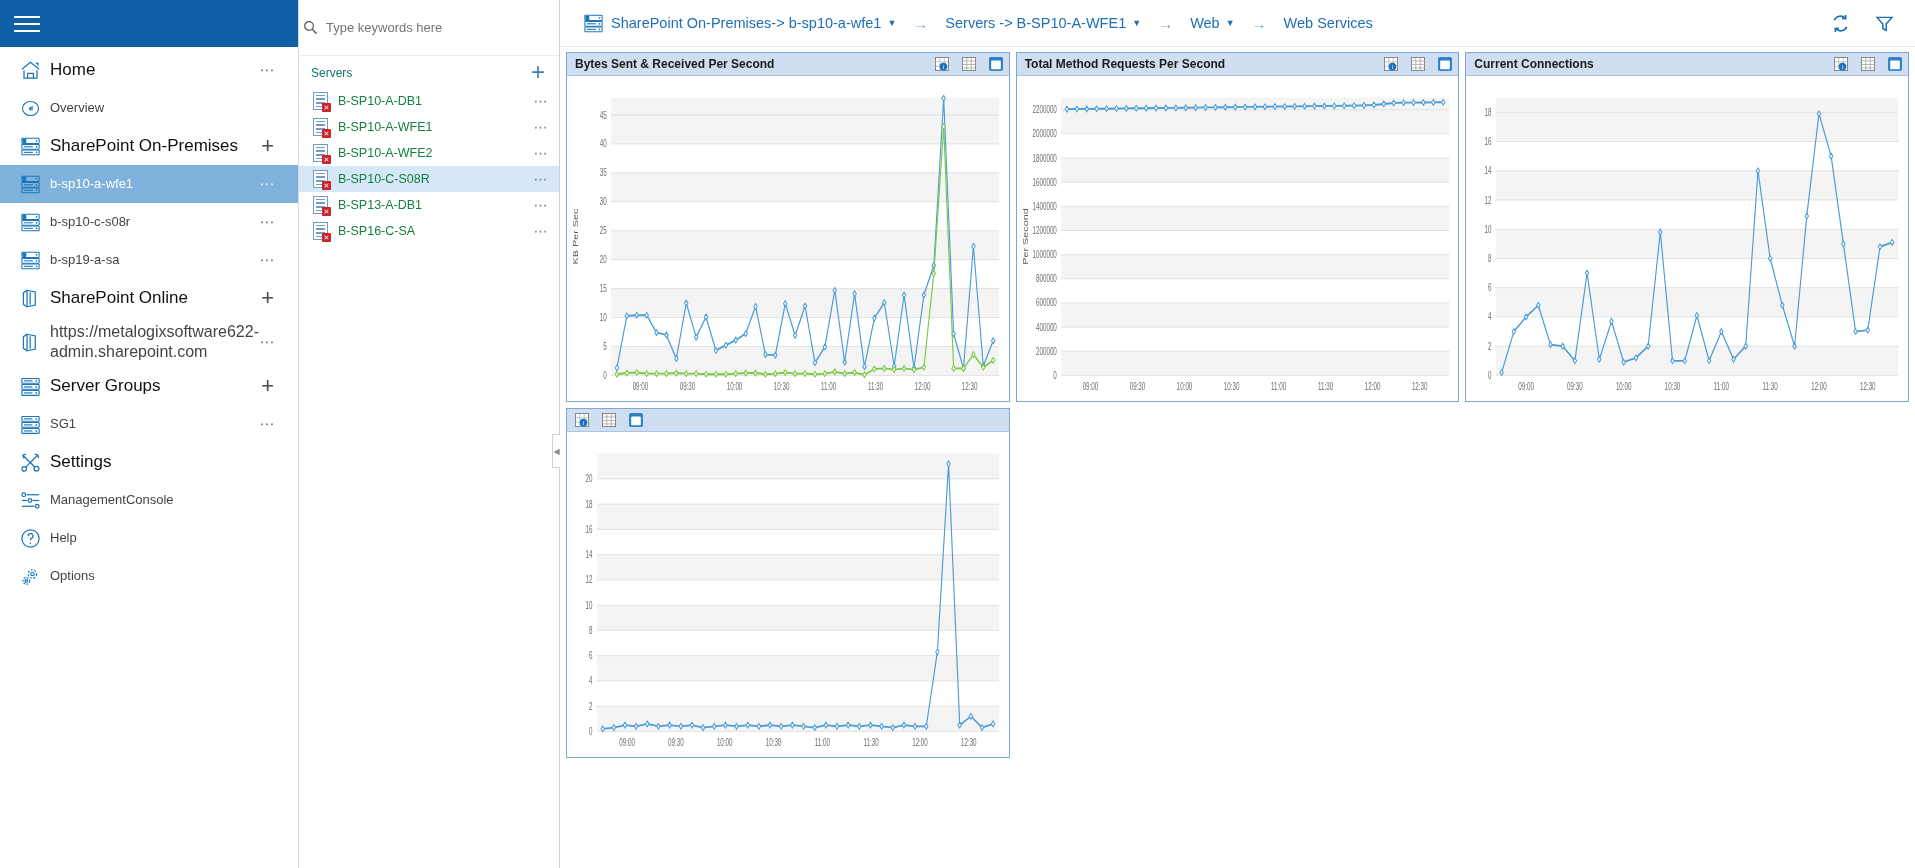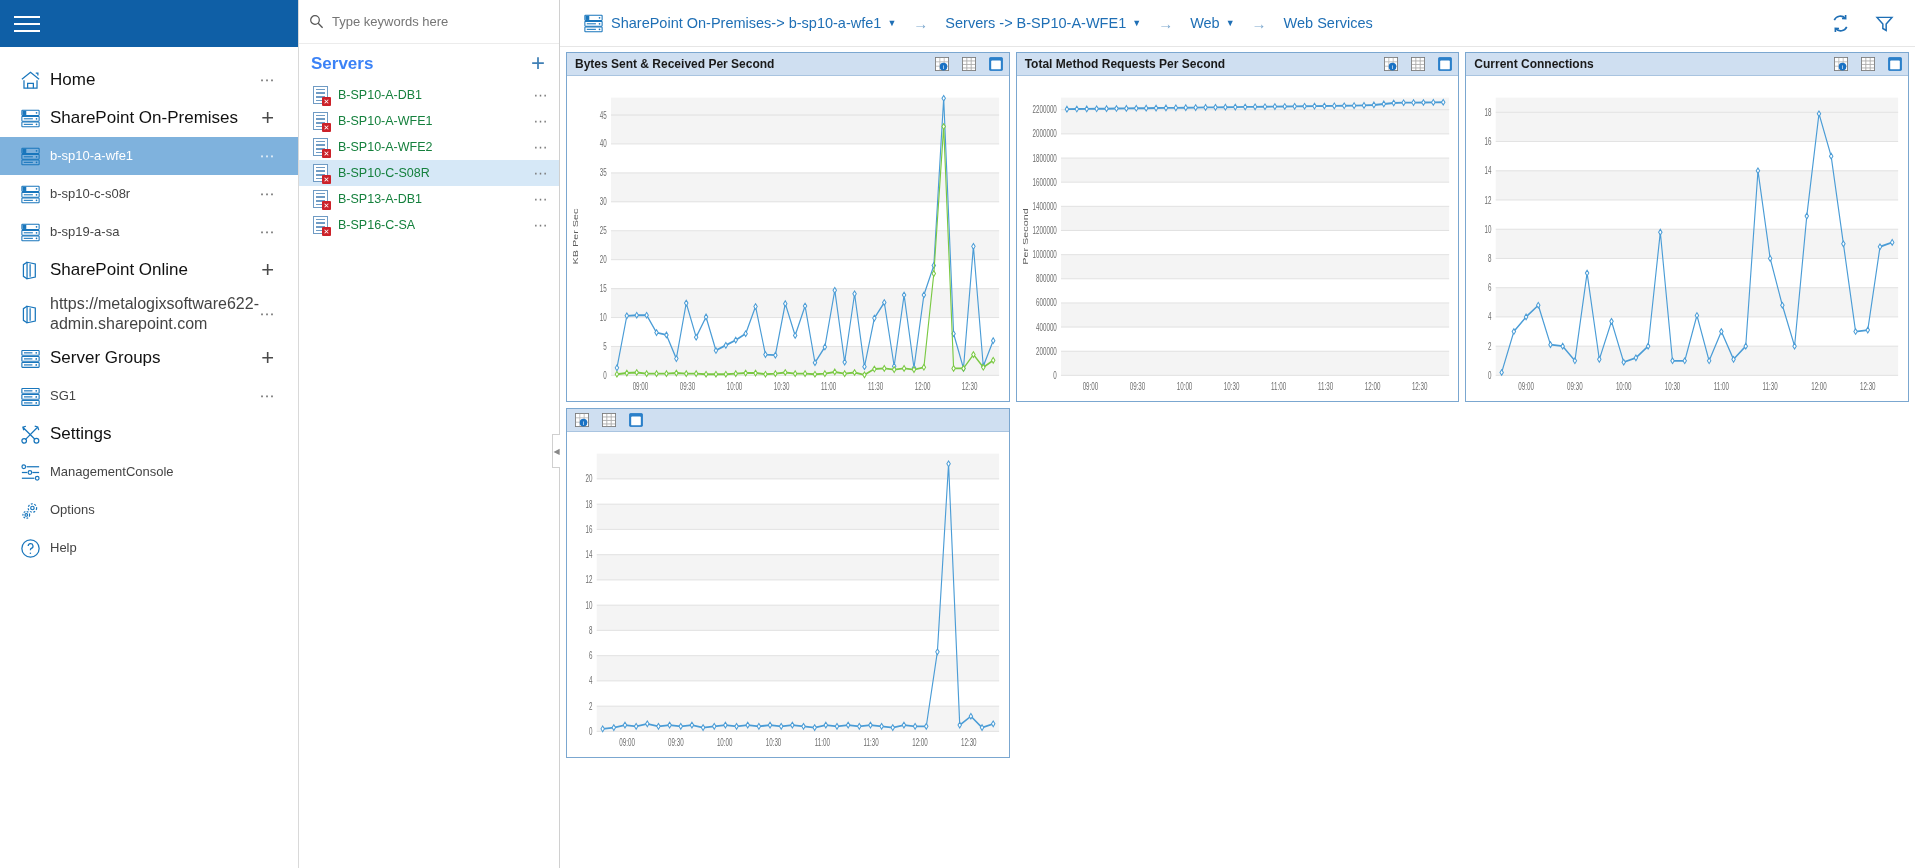--- a/index.html
+++ b/index.html
@@ -23,21 +23,21 @@
     border-right:1px solid #d9d9d9;
     display:flex; flex-direction:column;
   }
   .nav-header {
     height:47px; background:#0f5fa6; display:flex; align-items:center;
     padding-left:14px;
   }
   .hamburger { width:26px; height:20px; display:flex; flex-direction:column; justify-content:center; gap:5px; cursor:pointer;}
   .hamburger span { display:block; height:2px; background:#fff; width:26px; }
 
-  .nav-list { flex:1; overflow:hidden; padding-top:14px; }
+  .nav-list { flex:1; overflow:hidden; padding-top:4px; }
   .nav-row {
     display:flex; align-items:center; position:relative;
     padding:5px 14px 5px 10px; min-height:38px; cursor:pointer;
   }
   .nav-row .ico { width:40px; min-width:40px; display:flex; align-items:center; justify-content:center; color:#1976bc; }
   .nav-row .lbl { flex:1; color:#444; font-size:13.5px; line-height:1.25; }
   .nav-row.primary .lbl { font-size:17px; color:#111; }
   .nav-row .dots { color:#6b6b6b; letter-spacing:1.5px; font-size:15px; padding-right:8px;}
   .nav-row .plus { color:#4a4a4a; font-size:22px; line-height:14px; padding-right:10px; font-weight:300;}
   .nav-row.selected { background:#7fb2dd; }
@@ -45,24 +45,24 @@
   .nav-row.selected .dots { color:#eef4fa; }
   .nav-row.child .lbl { font-size:13px; }
   .nav-row.url .lbl { font-size:16px; word-break:break-all; }
 
   
   .servers-panel {
     width:261px; min-width:261px; height:868px; background:#fff;
     border-right:1px solid #d0d0d0; display:flex; flex-direction:column;
     position:relative;
   }
-  .search-row { display:flex; align-items:center; height:44px; padding:0 10px; gap:8px; border-bottom:1px solid #ececec;}
+  .search-row { display:flex; align-items:center; height:56px; padding:0 4px; gap:8px; border-bottom:1px solid #ececec;}
   .search-row .sicon { color:#5b5b5b; display:flex; }
   .search-input { border:none; outline:none; font-size:13px; color:#8a8a8a; flex:1; font-family:"Liberation Sans", sans-serif; background:transparent;}
-  .servers-title { font-size:17px; color:#3b82f6; padding:10px 0 8px 12px; flex:1;font-weight:bold;}
+  .servers-title { font-size:12px; color:#0f766e; padding:10px 0 8px 12px; flex:1;}
   .servers-head { display:flex; align-items:center; }
   .servers-head .plus { color:#3f7fb5; font-size:24px; font-weight:300; padding-right:14px; line-height:20px; }
   .srv-row { display:flex; align-items:center; height:26px; padding:0 10px 0 14px; cursor:pointer; gap:8px; }
   .srv-row.sel { background:#d6e8f7; }
   .srv-row .name { font-size:12.5px; color:#15803d; flex:1; }
   .srv-row .dots { color:#7a7a7a; letter-spacing:1.5px; font-size:14px;}
   .srv-icon { position:relative; width:17px; height:19px; }
   .srv-icon .page {
     position:absolute; left:0; top:0; width:15px; height:18px; background:#fff;
     border:1px solid #6f9bc4;
@@ -127,20 +127,30 @@
             <svg width="23" height="23" viewBox="0 0 24 24" fill="none" stroke="#1976bc" stroke-width="1.3">
               <path d="M3 10.6 12 3.4l9 7.2"></path>
               <path d="M5.2 11.8V20h13.6v-8.2"></path>
               <path d="M9 20v-5h6v5"></path>
               <path d="M17.5 4.2h2.2v2.6"></path>
             </svg>
           </div>
           <div class="lbl">Home</div>
           <div class="dots">⋯</div>
         </div>
+        <div class="nav-row child">
+          <div class="ico">
+            <svg width="21" height="21" viewBox="0 0 24 24" fill="none" stroke="#1976bc" stroke-width="1.3">
+              <ellipse cx="12" cy="12" rx="9.2" ry="8"></ellipse>
+              <path d="M14.6 9.6 10.4 13"></path>
+              <circle cx="12.6" cy="12.2" r="1.5"></circle>
+            </svg>
+          </div>
+          <div class="lbl">Overview</div>
+        </div>
         <div class="nav-row primary">
           <div class="ico">
             <svg width="23" height="23" viewBox="0 0 24 24" fill="none" stroke="#1976bc" stroke-width="1.1">
               <rect x="3" y="3.4" width="18" height="5.4" rx=".6"></rect>
               <rect x="3" y="9.8" width="18" height="5" rx=".6"></rect>
               <rect x="3" y="15.6" width="18" height="5" rx=".6"></rect>
               <rect x="3.6" y="3.9" width="4" height="4.4" fill="#1976bc" stroke="none"></rect>
               <circle cx="18.3" cy="6.1" r=".9" fill="#1976bc" stroke="none"></circle>
               <circle cx="18.3" cy="12.3" r=".9" fill="#1976bc" stroke="none"></circle>
               <circle cx="18.3" cy="18.1" r=".9" fill="#1976bc" stroke="none"></circle>
@@ -278,38 +288,38 @@
               <line x1="14" y1="12" x2="21" y2="12"></line>
               <circle cx="11.4" cy="12" r="1.9"></circle>
               <line x1="3" y1="18" x2="16" y2="18"></line>
               <circle cx="19" cy="18" r="1.9"></circle>
             </svg>
           </div>
           <div class="lbl">ManagementConsole</div>
         </div>
         <div class="nav-row child">
           <div class="ico">
+            <svg width="23" height="23" viewBox="0 0 24 24" fill="none" stroke="#1976bc" stroke-width="1.3">
+              <circle cx="12" cy="12" r="9"></circle>
+              <path d="M9.6 9.4a2.5 2.5 0 1 1 3.3 2.4c-.7.3-1 .9-1 1.7v.4"></path>
+              <circle cx="11.9" cy="17" r=".8" fill="#1976bc" stroke="none"></circle>
+            </svg>
+          </div>
+          <div class="lbl">Help</div>
+        </div>
+        <div class="nav-row child">
+          <div class="ico">
             <svg width="23" height="23" viewBox="0 0 24 24" fill="none" stroke="#1976bc" stroke-width="1.2">
               <circle cx="14" cy="9.4" r="4.4" stroke-dasharray="2.1 1.6"></circle>
               <circle cx="14" cy="9.4" r="1.8"></circle>
               <circle cx="7.6" cy="16.6" r="3.5" stroke-dasharray="1.9 1.4"></circle>
               <circle cx="7.6" cy="16.6" r="1.4"></circle>
             </svg>
           </div>
           <div class="lbl">Options</div>
-        </div>
-        <div class="nav-row child">
-          <div class="ico">
-            <svg width="23" height="23" viewBox="0 0 24 24" fill="none" stroke="#1976bc" stroke-width="1.3">
-              <circle cx="12" cy="12" r="9"></circle>
-              <path d="M9.6 9.4a2.5 2.5 0 1 1 3.3 2.4c-.7.3-1 .9-1 1.7v.4"></path>
-              <circle cx="11.9" cy="17" r=".8" fill="#1976bc" stroke="none"></circle>
-            </svg>
-          </div>
-          <div class="lbl">Help</div>
         </div>
       </div>
   </div>
 
   <div class="servers-panel">
     <div class="search-row">
       <span class="sicon">
         <svg width="15" height="15" viewBox="0 0 16 16">
             <circle cx="6.4" cy="6.4" r="4.6" fill="none" stroke="#555" stroke-width="1.3"></circle>
             <line x1="9.8" y1="9.8" x2="14.5" y2="14.6" stroke="#555" stroke-width="1.4"></line>

